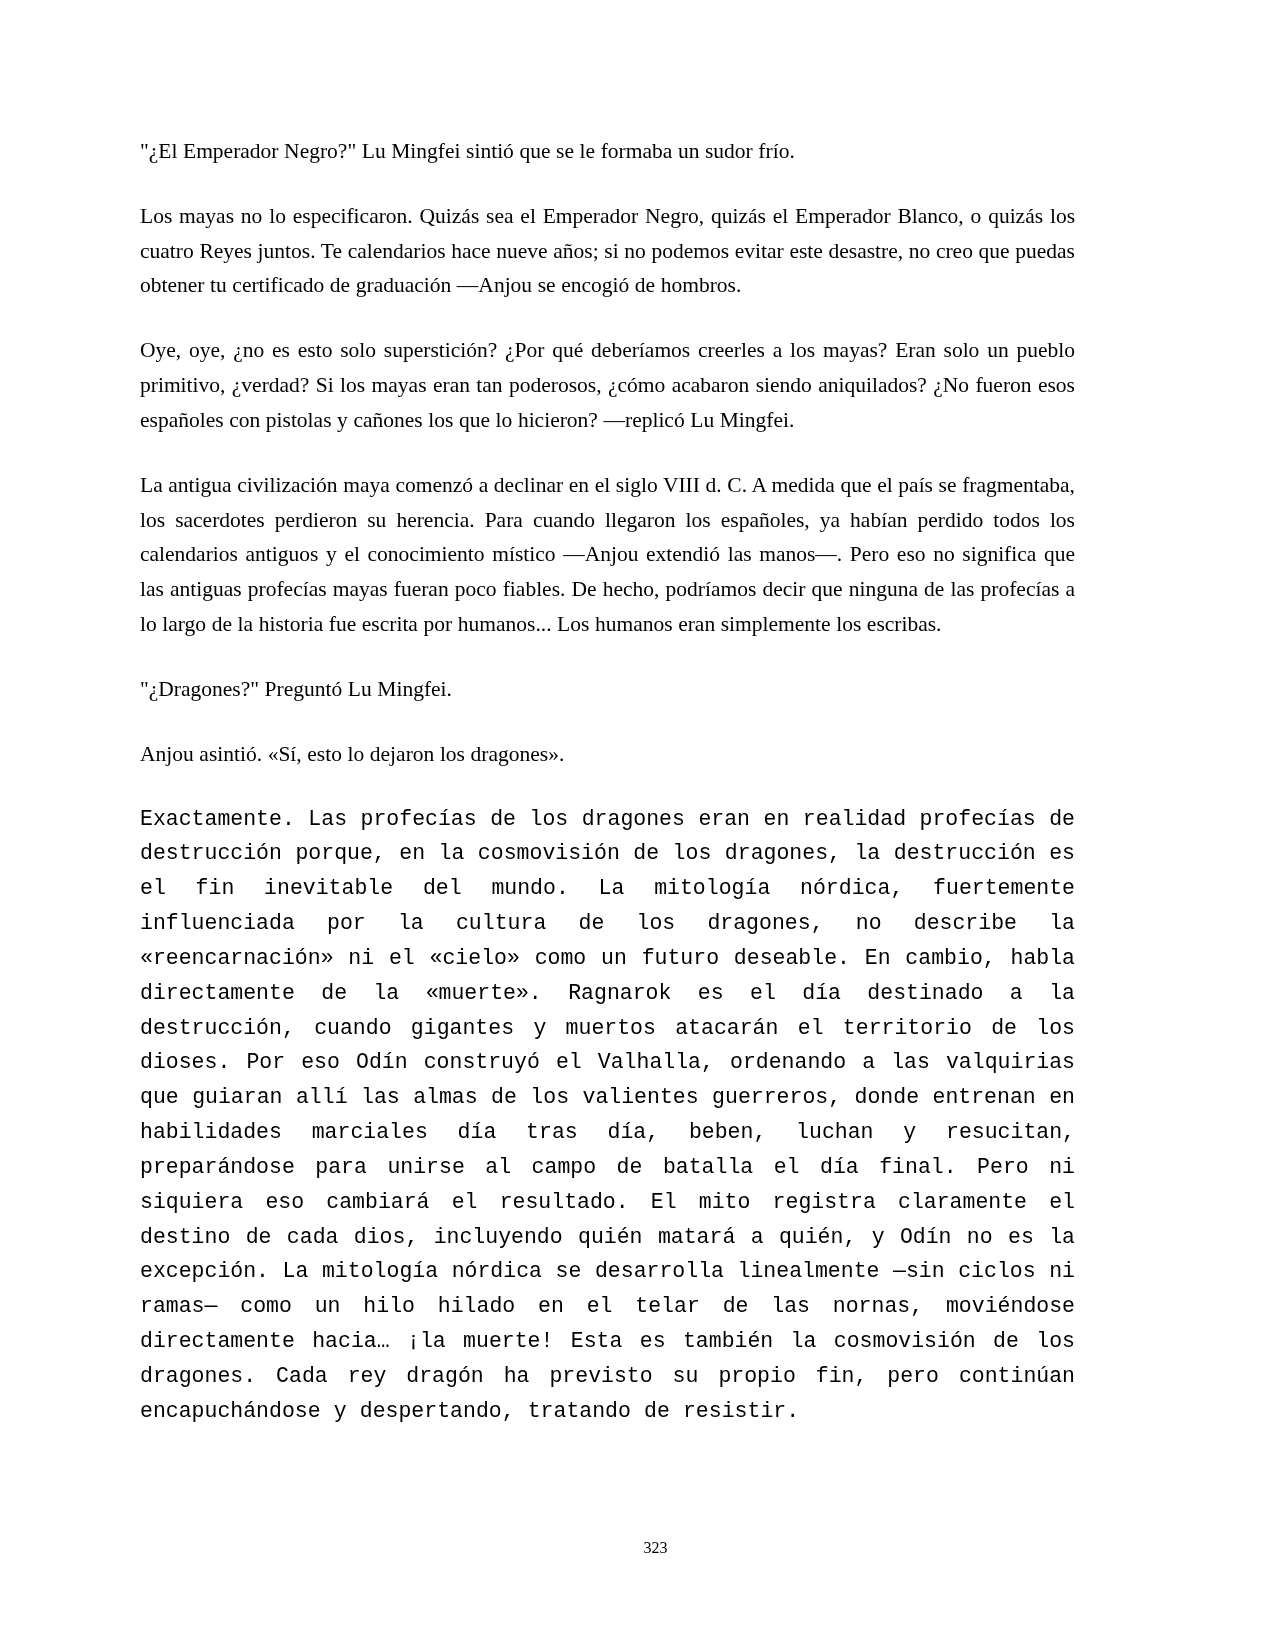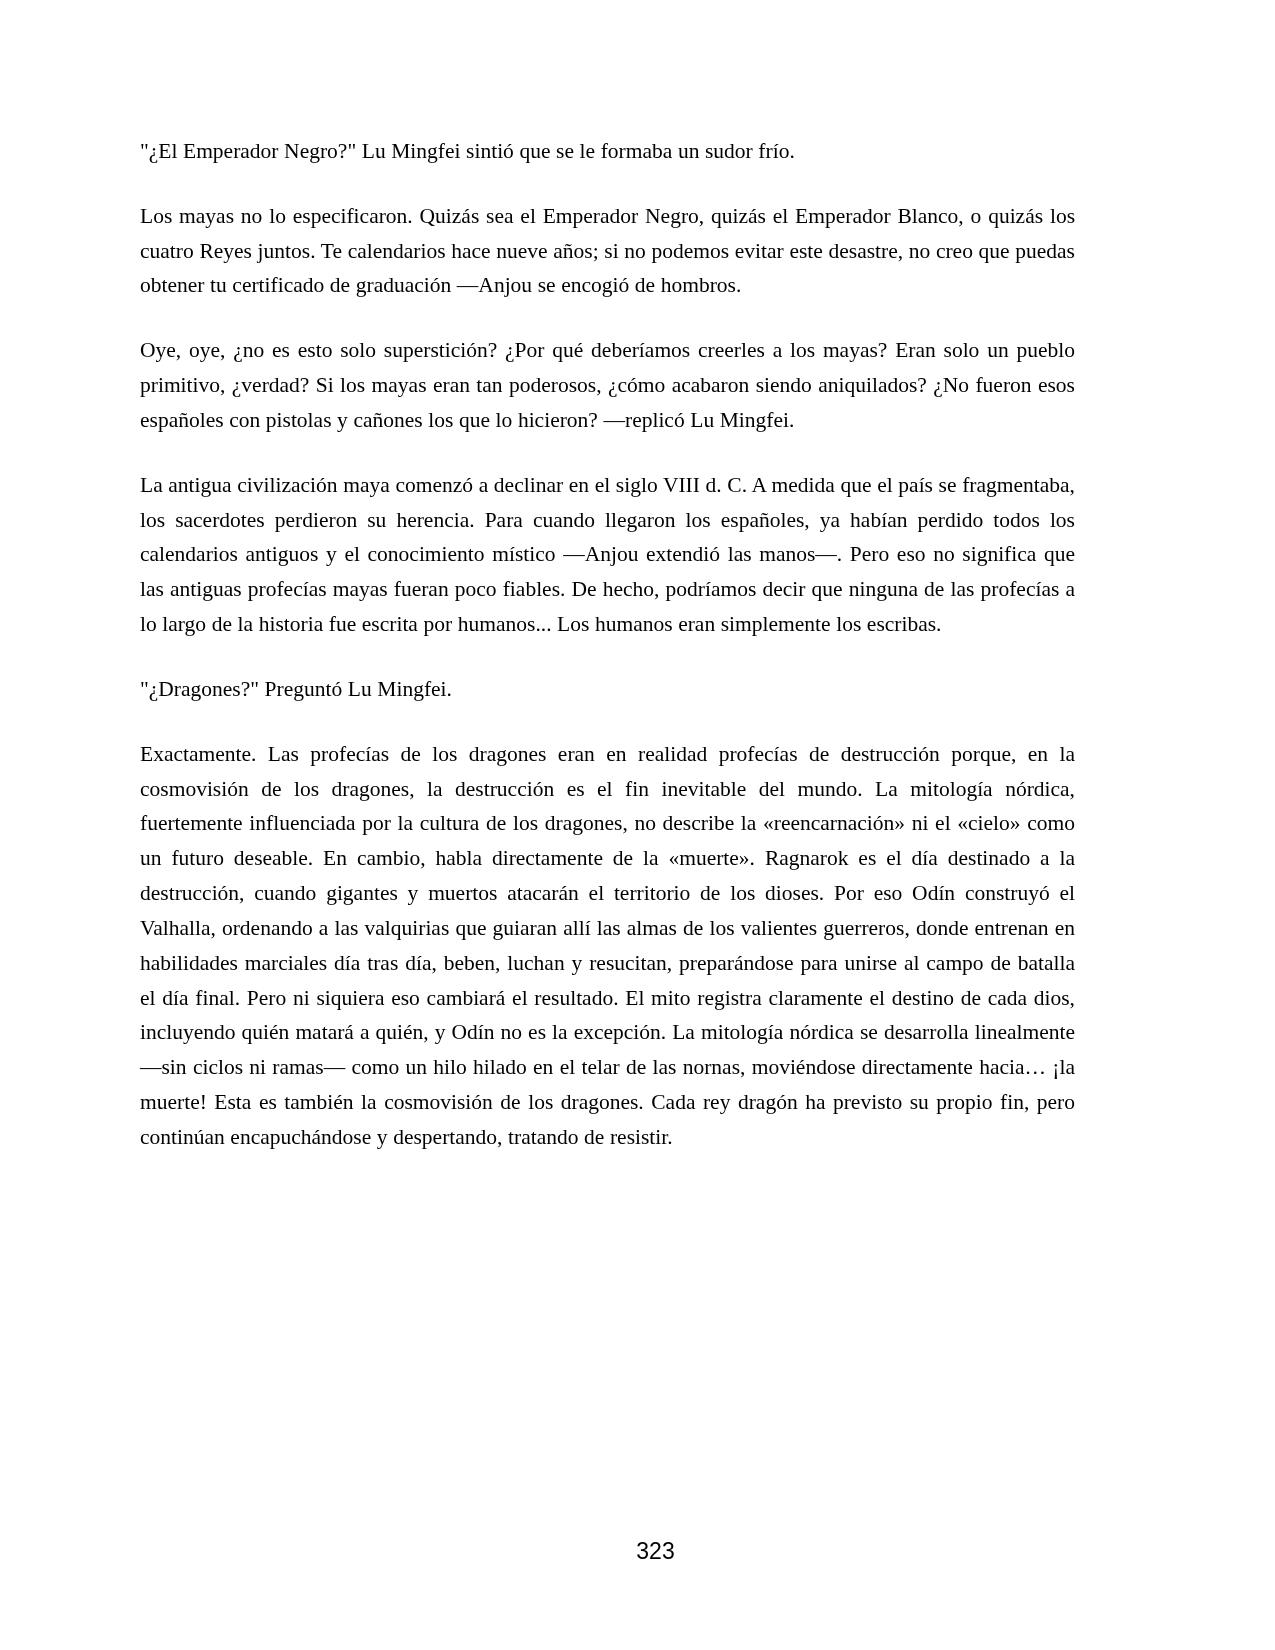--- a/index.html
+++ b/index.html
@@ -28,42 +28,44 @@
     font-size: 21.5px;
     line-height: 1.62;
     text-align: justify;
     text-justify: inter-word;
     hyphens: none;
     -webkit-hyphens: none;
     word-spacing: 0.01em;
   }
   .para:last-of-type {
     margin-bottom: 12px;
+    font-family: Liberation Mono, monospace;
   }
   .page-number {
     position: absolute;
     left: 0;
     right: 0;
     top: 1538px;
     text-align: center;
-    font-size: 23px;
+    font-size: 16px;
     line-height: 1.2;
-    font-family: Liberation Sans, sans-serif;
+    font-family: Liberation Serif, serif;
     padding-left: 36px;
   }
 </style>
 </head>
 <body>
 
 <div class="page">
 
   <div class="content">
     <p class="para">"¿El Emperador Negro?" Lu Mingfei sintió que se le formaba un sudor frío.</p>
     <p class="para">Los mayas no lo especificaron. Quizás sea el Emperador Negro, quizás el Emperador Blanco, o quizás los cuatro Reyes juntos. Te calendarios hace nueve años; si no podemos evitar este desastre, no creo que puedas obtener tu certificado de graduación —Anjou se encogió de hombros.</p>
     <p class="para">Oye, oye, ¿no es esto solo superstición? ¿Por qué deberíamos creerles a los mayas? Eran solo un pueblo primitivo, ¿verdad? Si los mayas eran tan poderosos, ¿cómo acabaron siendo aniquilados? ¿No fueron esos españoles con pistolas y cañones los que lo hicieron? —replicó Lu Mingfei.</p>
     <p class="para">La antigua civilización maya comenzó a declinar en el siglo VIII d. C. A medida que el país se fragmentaba, los sacerdotes perdieron su herencia. Para cuando llegaron los españoles, ya habían perdido todos los calendarios antiguos y el conocimiento místico —Anjou extendió las manos—. Pero eso no significa que las antiguas profecías mayas fueran poco fiables. De hecho, podríamos decir que ninguna de las profecías a lo largo de la historia fue escrita por humanos... Los humanos eran simplemente los escribas.</p>
     <p class="para">"¿Dragones?" Preguntó Lu Mingfei.</p>
+    <p class="para">Anjou asintió. «Sí, esto lo dejaron los dragones».</p>
     <p class="para">Exactamente. Las profecías de los dragones eran en realidad profecías de destrucción porque, en la cosmovisión de los dragones, la destrucción es el fin inevitable del mundo. La mitología nórdica, fuertemente influenciada por la cultura de los dragones, no describe la «reencarnación» ni el «cielo» como un futuro deseable. En cambio, habla directamente de la «muerte». Ragnarok es el día destinado a la destrucción, cuando gigantes y muertos atacarán el territorio de los dioses. Por eso Odín construyó el Valhalla, ordenando a las valquirias que guiaran allí las almas de los valientes guerreros, donde entrenan en habilidades marciales día tras día, beben, luchan y resucitan, preparándose para unirse al campo de batalla el día final. Pero ni siquiera eso cambiará el resultado. El mito registra claramente el destino de cada dios, incluyendo quién matará a quién, y Odín no es la excepción. La mitología nórdica se desarrolla linealmente —sin ciclos ni ramas— como un hilo hilado en el telar de las nornas, moviéndose directamente hacia… ¡la muerte! Esta es también la cosmovisión de los dragones. Cada rey dragón ha previsto su propio fin, pero continúan encapuchándose y despertando, tratando de resistir.</p>
   </div>
 
   <div class="page-number">323</div>
 
 </div>
 
 </body></html>

